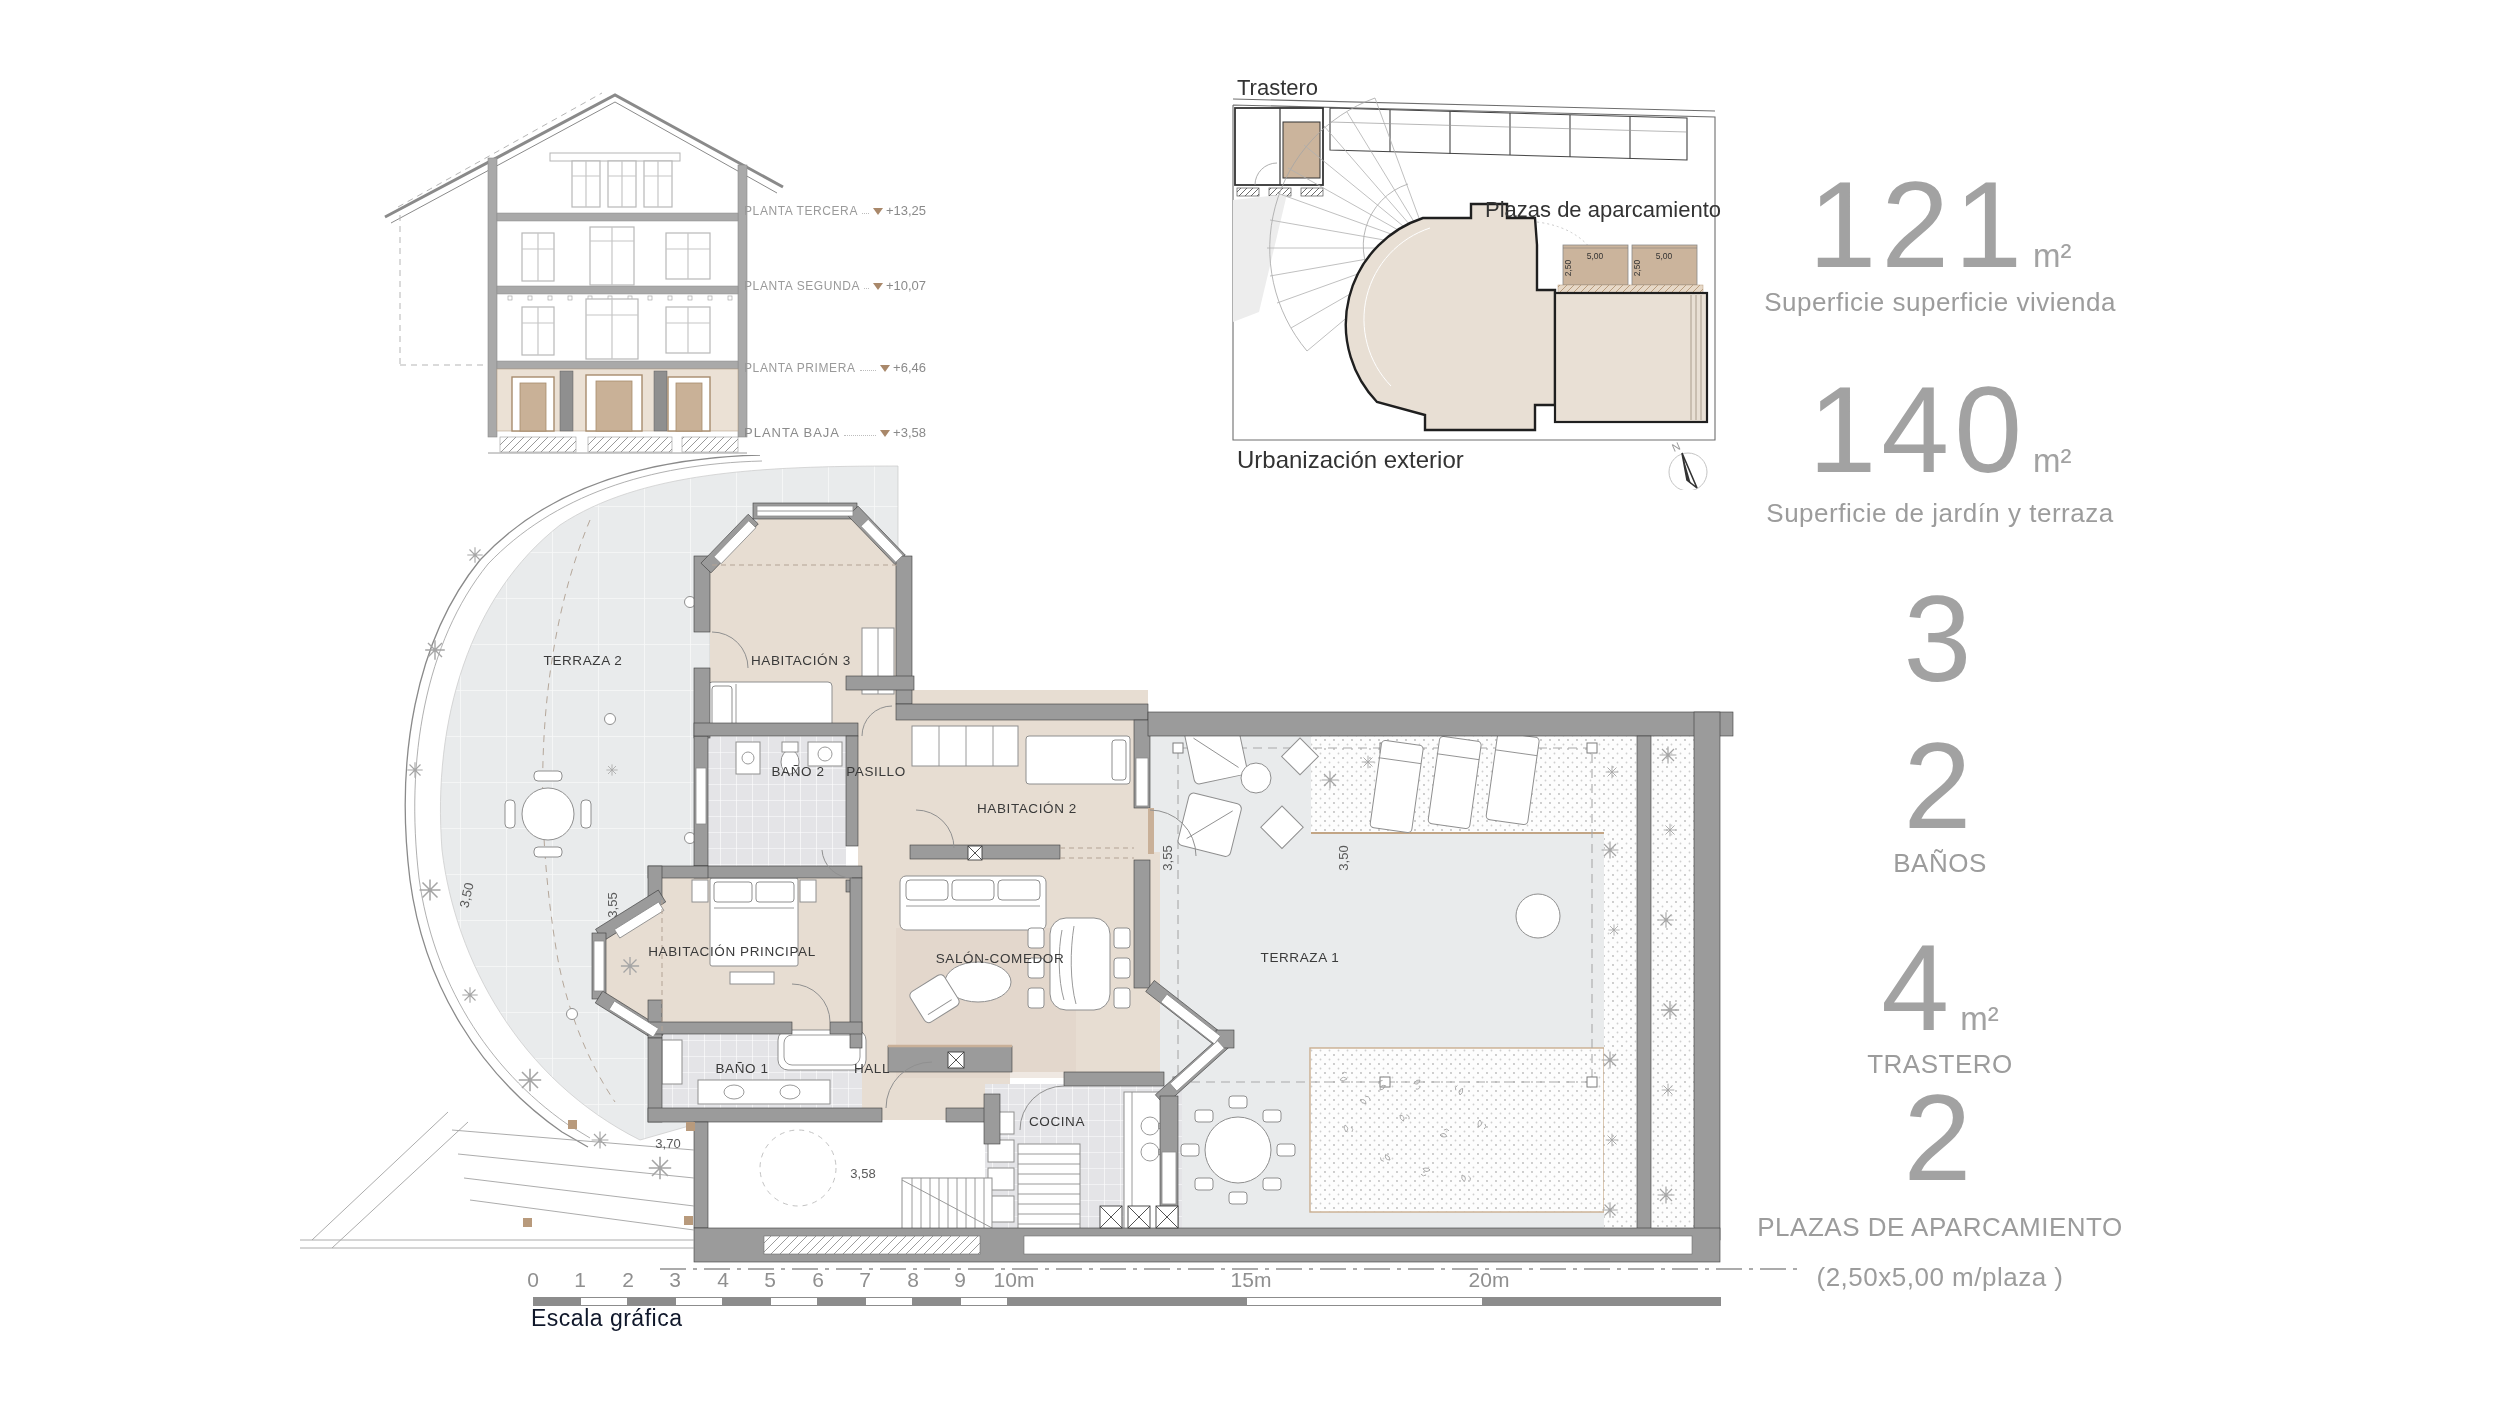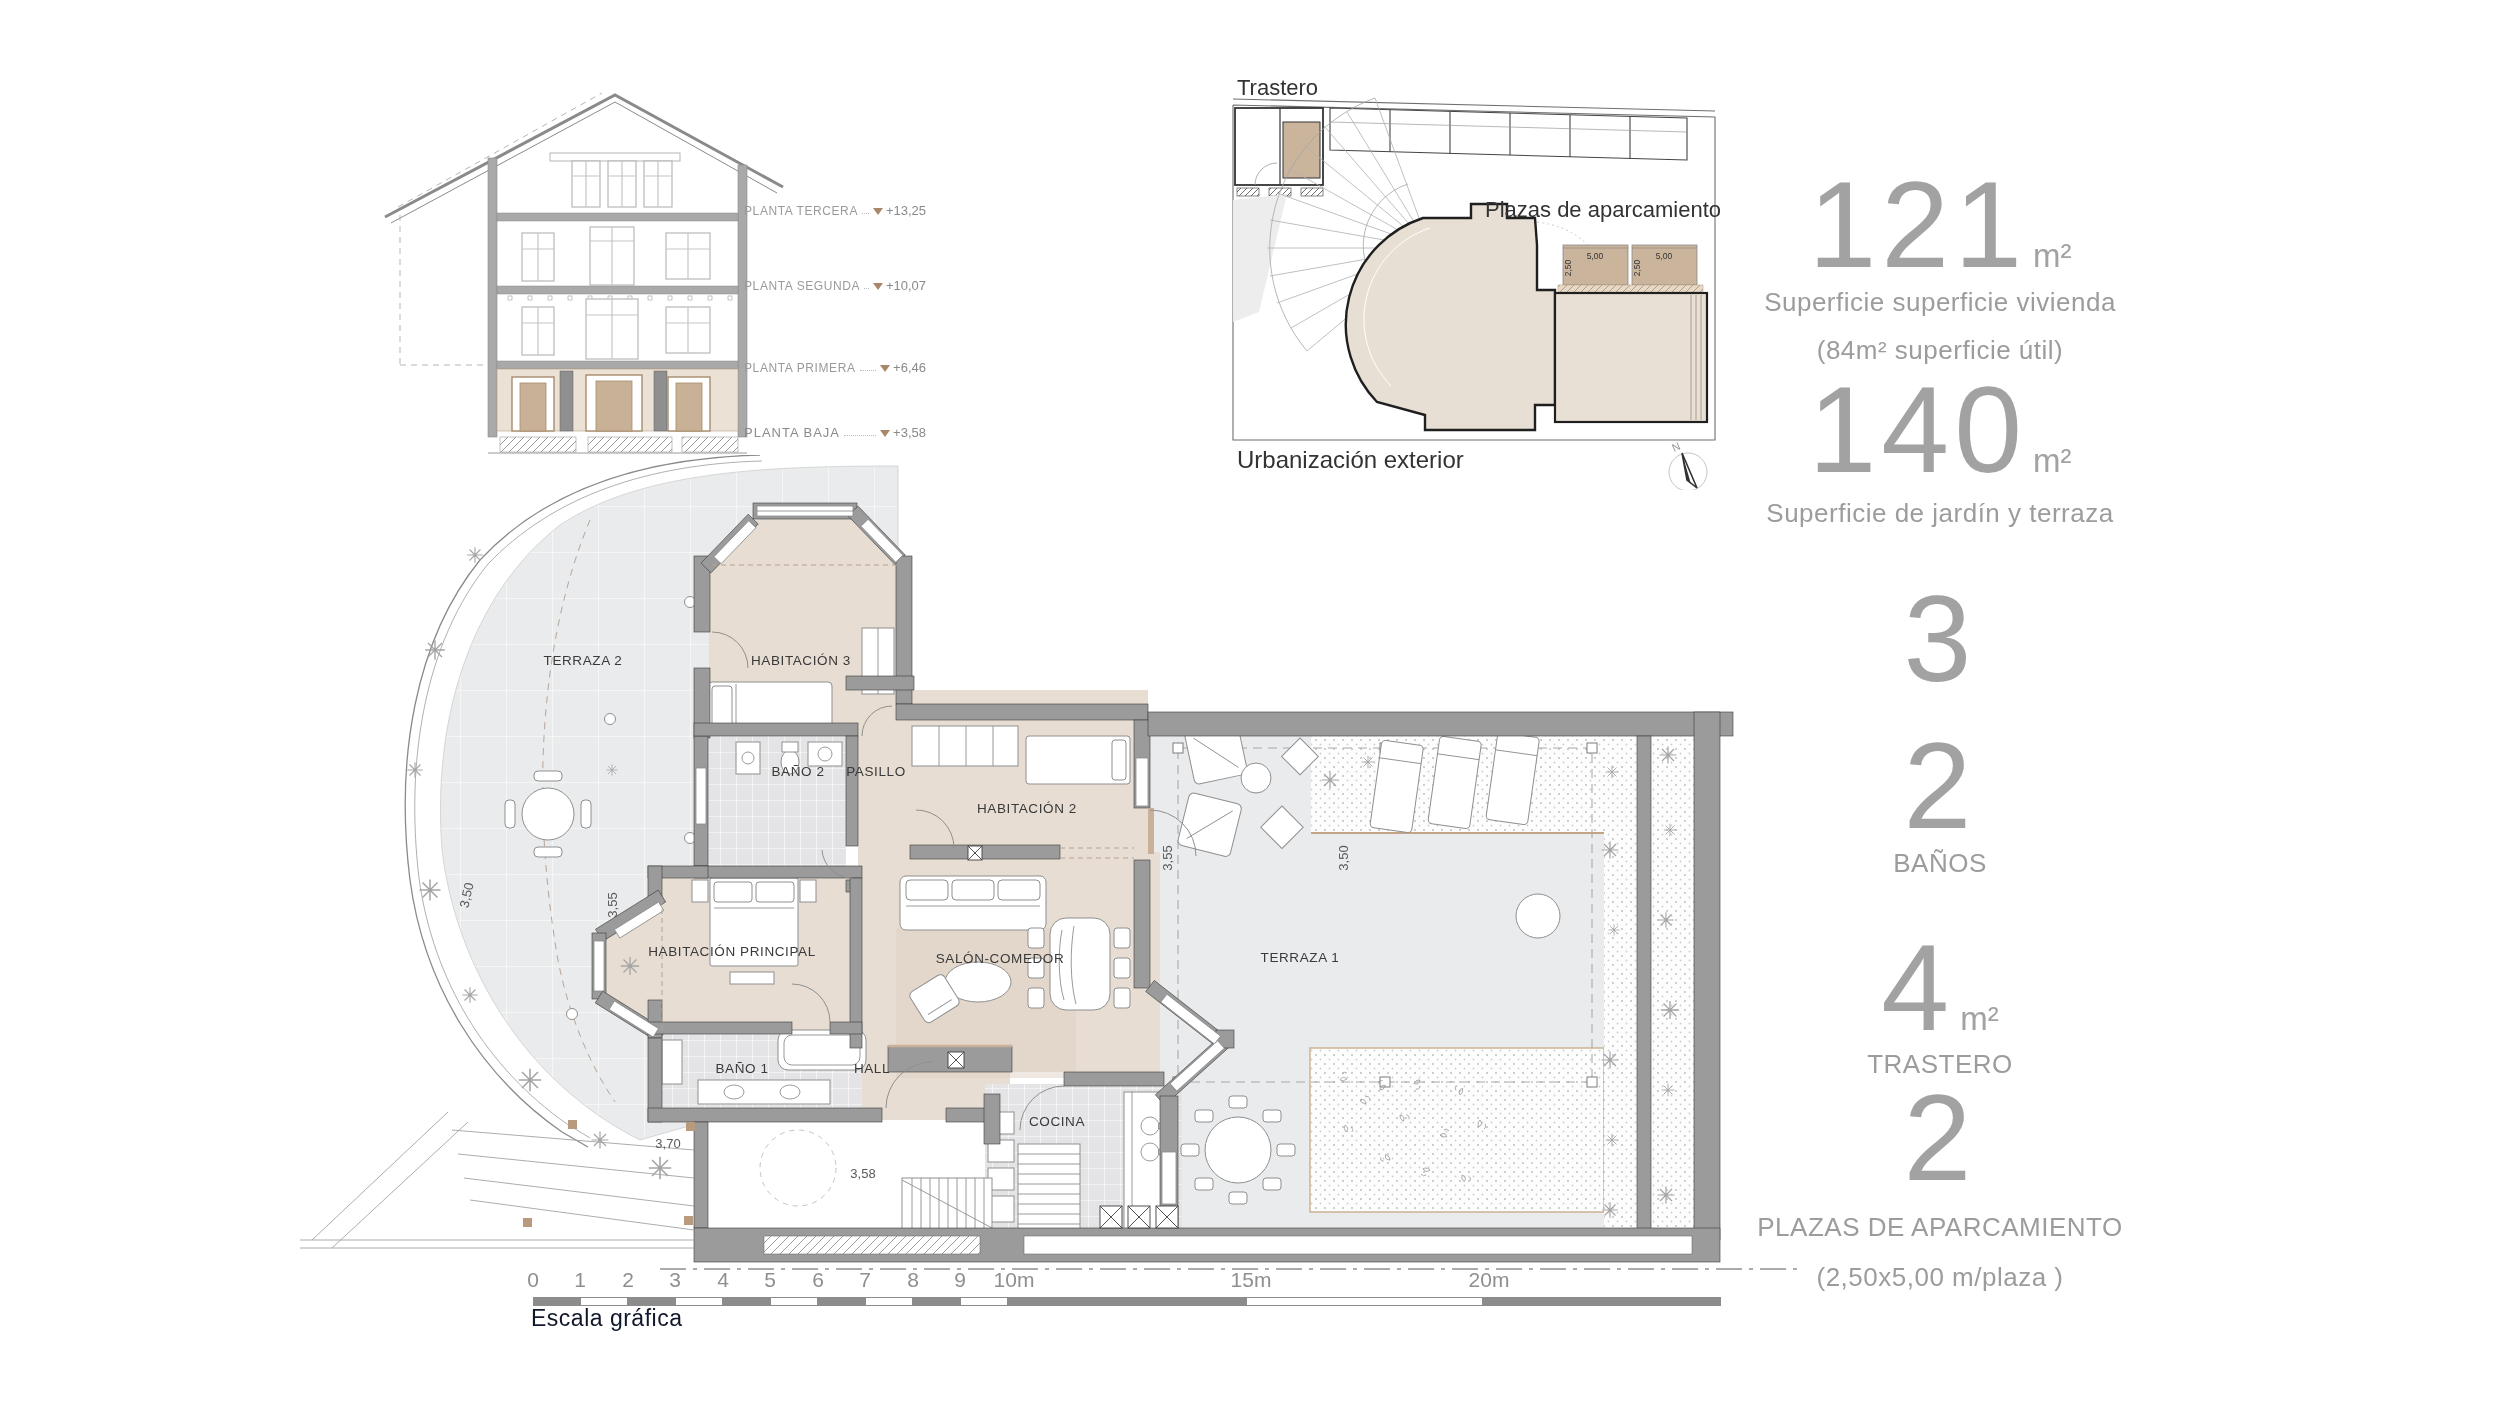--- a/index.html
+++ b/index.html
@@ -600,21 +600,20 @@
       <text class="dim" transform="translate(1172,858) rotate(-90)">3,55</text>
       <text class="dim" transform="translate(1348,858) rotate(-90)">3,50</text>
       <text class="dim" x="668" y="1148">3,70</text>
       <text class="dim" x="863" y="1178">3,58</text>
     </g>
   </svg>
 
   <div class="stats-col">
     <div class="stat-num" style="top:164px"><span>121</span><span class="stat-unit">m²</span></div>
     <div class="stat-label" style="top:288px">Superficie superficie vivienda</div>
-    <div class="stat-label" style="top:336px">(84m² superficie útil)</div>
 
     <div class="stat-num" style="top:369px"><span>140</span><span class="stat-unit">m²</span></div>
     <div class="stat-label" style="top:499px">Superficie de jardín y terraza</div>
 
     <div class="stat-num" style="top:578px"><span>3</span></div>
 
     <div class="stat-num" style="top:725px"><span>2</span></div>
     <div class="stat-label" style="top:849px">BAÑOS</div>
 
     <div class="stat-num" style="top:927px"><span>4</span><span class="stat-unit">m²</span></div>

